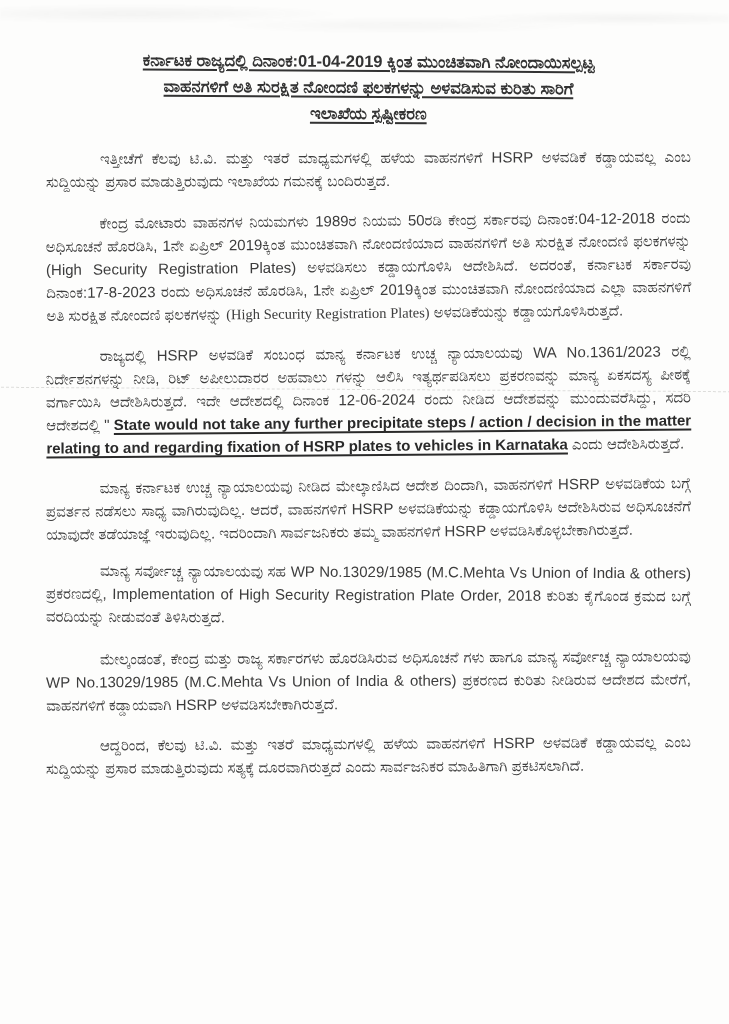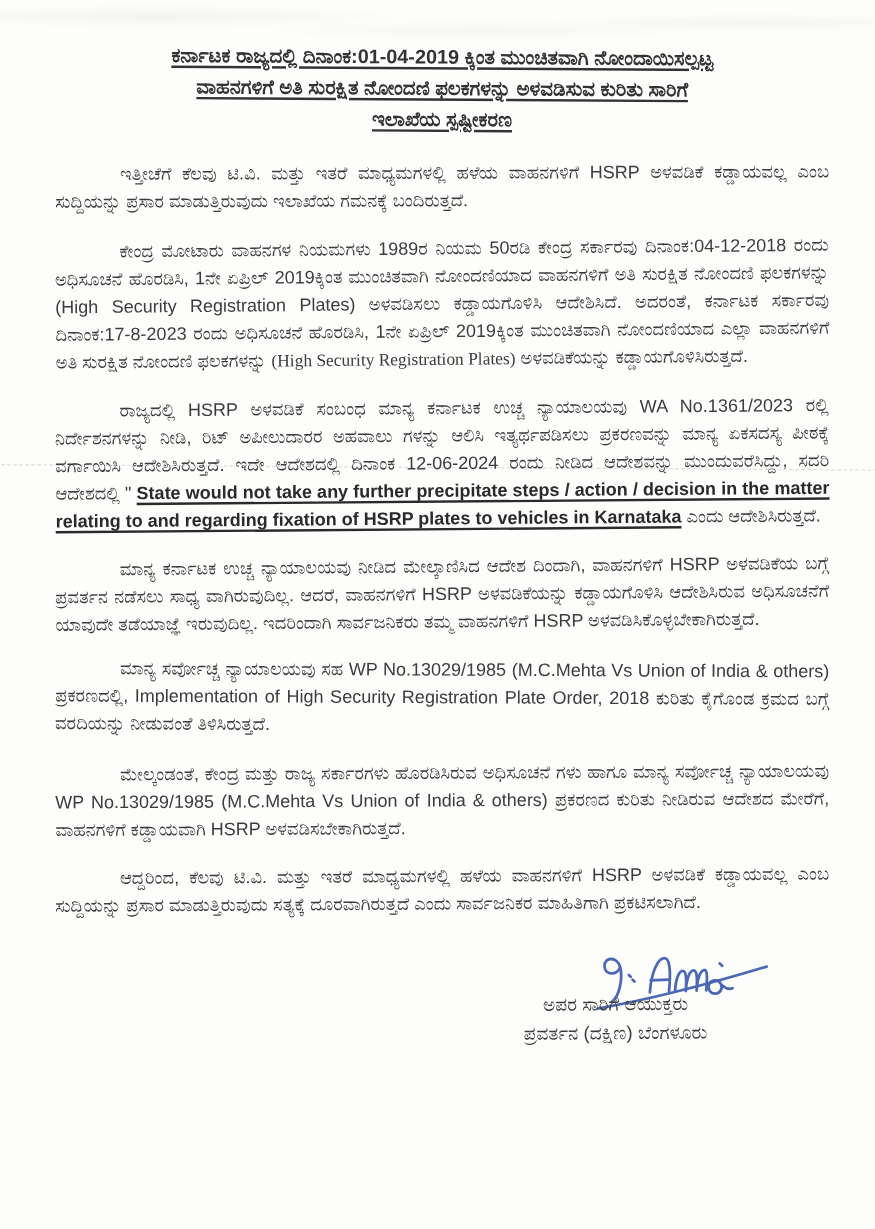--- a/index.html
+++ b/index.html
@@ -25,21 +25,21 @@
       radial-gradient(ellipse 240px 10px at 86% 40%, rgba(60,60,60,0.05), transparent 70%);
     filter:blur(1px);
   }
   
   .crease{
     position:absolute;left:-4px;top:389px;width:740px;height:0;
     border-top:1px dashed #dddddb;
     transform:rotate(0.35deg);
   }
   .content{
-    position:absolute;left:46px;top:35px;width:645px;
+    position:absolute;left:46px;top:48px;width:645px;
   }
   .doc-title{
     text-align:center;
     font-weight:bold;
     font-size:16.5px;
     line-height:26px;
     color:#333;
     margin:0 0 20px 0;
     transform:rotate(0.35deg);
   }
@@ -103,32 +103,15 @@
     <div>
         <p class="para" style="transform: rotate(-0.2deg);"><span class="normal">ಇತ್ತೀಚೆಗೆ ಕೆಲವು ಟಿ.ವಿ. ಮತ್ತು ಇತರೆ ಮಾಧ್ಯಮಗಳಲ್ಲಿ ಹಳೆಯ ವಾಹನಗಳಿಗೆ HSRP ಅಳವಡಿಕೆ ಕಡ್ಡಾಯವಲ್ಲ ಎಂಬ ಸುದ್ದಿಯನ್ನು ಪ್ರಸಾರ ಮಾಡುತ್ತಿರುವುದು ಇಲಾಖೆಯ ಗಮನಕ್ಕೆ ಬಂದಿರುತ್ತದೆ.</span></p>
         <p class="para" style="transform: rotate(-0.55deg);"><span class="normal">ಕೇಂದ್ರ ಮೋಟಾರು ವಾಹನಗಳ ನಿಯಮಗಳು 1989ರ ನಿಯಮ 50ರಡಿ ಕೇಂದ್ರ ಸರ್ಕಾರವು ದಿನಾಂಕ:04-12-2018 ರಂದು ಅಧಿಸೂಚನೆ ಹೊರಡಿಸಿ, 1ನೇ ಏಪ್ರಿಲ್ 2019ಕ್ಕಿಂತ ಮುಂಚಿತವಾಗಿ ನೋಂದಣಿಯಾದ ವಾಹನಗಳಿಗೆ ಅತಿ ಸುರಕ್ಷಿತ ನೋಂದಣಿ ಫಲಕಗಳನ್ನು (High Security Registration Plates) ಅಳವಡಿಸಲು ಕಡ್ಡಾಯಗೊಳಿಸಿ ಆದೇಶಿಸಿದೆ. ಅದರಂತೆ, ಕರ್ನಾಟಕ ಸರ್ಕಾರವು ದಿನಾಂಕ:17-8-2023 ರಂದು ಅಧಿಸೂಚನೆ ಹೊರಡಿಸಿ, 1ನೇ ಏಪ್ರಿಲ್ 2019ಕ್ಕಿಂತ ಮುಂಚಿತವಾಗಿ ನೋಂದಣಿಯಾದ ಎಲ್ಲಾ ವಾಹನಗಳಿಗೆ ಅತಿ ಸುರಕ್ಷಿತ ನೋಂದಣಿ ಫಲಕಗಳನ್ನು </span><span class="serif">(High Security Registration Plates)</span><span class="normal"> ಅಳವಡಿಕೆಯನ್ನು ಕಡ್ಡಾಯಗೊಳಿಸಿರುತ್ತದೆ.</span></p>
         <p class="para" style="transform: rotate(-0.45deg);"><span class="normal">ರಾಜ್ಯದಲ್ಲಿ HSRP ಅಳವಡಿಕೆ ಸಂಬಂಧ ಮಾನ್ಯ ಕರ್ನಾಟಕ ಉಚ್ಚ ನ್ಯಾಯಾಲಯವು WA No.1361/2023 ರಲ್ಲಿ ನಿರ್ದೇಶನಗಳನ್ನು ನೀಡಿ, ರಿಟ್ ಅಪೀಲುದಾರರ ಅಹವಾಲು ಗಳನ್ನು ಆಲಿಸಿ ಇತ್ಯರ್ಥಪಡಿಸಲು ಪ್ರಕರಣವನ್ನು ಮಾನ್ಯ ಏಕಸದಸ್ಯ ಪೀಠಕ್ಕೆ ವರ್ಗಾಯಿಸಿ ಆದೇಶಿಸಿರುತ್ತದೆ. ಇದೇ ಆದೇಶದಲ್ಲಿ ದಿನಾಂಕ 12-06-2024 ರಂದು ನೀಡಿದ ಆದೇಶವನ್ನು ಮುಂದುವರೆಸಿದ್ದು, ಸದರಿ ಆದೇಶದಲ್ಲಿ " </span><span class="bold-underline">State would not take any further precipitate steps / action / decision in the matter relating to and regarding fixation of HSRP plates to vehicles in Karnataka</span><span class="normal"> ಎಂದು ಆದೇಶಿಸಿರುತ್ತದೆ.</span></p>
         <p class="para" style="transform: rotate(-0.5deg);"><span class="normal">ಮಾನ್ಯ ಕರ್ನಾಟಕ ಉಚ್ಚ ನ್ಯಾಯಾಲಯವು ನೀಡಿದ ಮೇಲ್ಕಾಣಿಸಿದ ಆದೇಶ ದಿಂದಾಗಿ, ವಾಹನಗಳಿಗೆ HSRP ಅಳವಡಿಕೆಯ ಬಗ್ಗೆ ಪ್ರವರ್ತನ ನಡೆಸಲು ಸಾಧ್ಯ ವಾಗಿರುವುದಿಲ್ಲ. ಆದರೆ, ವಾಹನಗಳಿಗೆ HSRP ಅಳವಡಿಕೆಯನ್ನು ಕಡ್ಡಾಯಗೊಳಿಸಿ ಆದೇಶಿಸಿರುವ ಅಧಿಸೂಚನೆಗೆ ಯಾವುದೇ ತಡೆಯಾಜ್ಞೆ ಇರುವುದಿಲ್ಲ. ಇದರಿಂದಾಗಿ ಸಾರ್ವಜನಿಕರು ತಮ್ಮ ವಾಹನಗಳಿಗೆ HSRP ಅಳವಡಿಸಿಕೊಳ್ಳಬೇಕಾಗಿರುತ್ತದೆ.</span></p>
         <p class="para" style="transform: rotate(0.25deg);"><span class="normal">ಮಾನ್ಯ ಸರ್ವೋಚ್ಚ ನ್ಯಾಯಾಲಯವು ಸಹ WP No.13029/1985 (M.C.Mehta Vs Union of India &amp; others) ಪ್ರಕರಣದಲ್ಲಿ, Implementation of High Security Registration Plate Order, 2018 ಕುರಿತು ಕೈಗೊಂಡ ಕ್ರಮದ ಬಗ್ಗೆ ವರದಿಯನ್ನು ನೀಡುವಂತೆ ತಿಳಿಸಿರುತ್ತದೆ.</span></p>
         <p class="para" style="transform: rotate(-0.3deg);"><span class="normal">ಮೇಲ್ಕಂಡಂತೆ, ಕೇಂದ್ರ ಮತ್ತು ರಾಜ್ಯ ಸರ್ಕಾರಗಳು ಹೊರಡಿಸಿರುವ ಅಧಿಸೂಚನೆ ಗಳು ಹಾಗೂ ಮಾನ್ಯ ಸರ್ವೋಚ್ಚ ನ್ಯಾಯಾಲಯವು WP No.13029/1985 (M.C.Mehta Vs Union of India &amp; others) ಪ್ರಕರಣದ ಕುರಿತು ನೀಡಿರುವ ಆದೇಶದ ಮೇರೆಗೆ, ವಾಹನಗಳಿಗೆ ಕಡ್ಡಾಯವಾಗಿ HSRP ಅಳವಡಿಸಬೇಕಾಗಿರುತ್ತದೆ.</span></p>
         <p class="para" style="transform: rotate(-0.35deg);"><span class="normal">ಆದ್ದರಿಂದ, ಕೆಲವು ಟಿ.ವಿ. ಮತ್ತು ಇತರೆ ಮಾಧ್ಯಮಗಳಲ್ಲಿ ಹಳೆಯ ವಾಹನಗಳಿಗೆ HSRP ಅಳವಡಿಕೆ ಕಡ್ಡಾಯವಲ್ಲ ಎಂಬ ಸುದ್ದಿಯನ್ನು ಪ್ರಸಾರ ಮಾಡುತ್ತಿರುವುದು ಸತ್ಯಕ್ಕೆ ದೂರವಾಗಿರುತ್ತದೆ ಎಂದು ಸಾರ್ವಜನಿಕರ ಮಾಹಿತಿಗಾಗಿ ಪ್ರಕಟಿಸಲಾಗಿದೆ.</span></p>
       </div>
 
-    <div class="sign-block">
-      <svg class="sign-ink" width="170" height="58" viewBox="0 0 170 58" fill="none" xmlns="http://www.w3.org/2000/svg">
-        <g stroke="#3b5cad" stroke-width="2.3" stroke-linecap="round" stroke-linejoin="round" opacity="0.92">
-          <path d="M34 22 c-2 -9 -13 -9 -13 -1 c0 8 11 8 13 1 c2 9 -1 24 -8 29"></path>
-          <path d="M41 29 l1.5 1.5 M44 33 l1.5 1.5"></path>
-          <path d="M58 44 c2 -18 8 -28 13 -28 c5 0 5 12 3 28"></path>
-          <path d="M59 34 h15"></path>
-          <path d="M79 44 c1 -11 4 -17 7 -17 c3 0 3 7 2 17 c1 -11 4 -17 7 -17 c3 0 3 7 2 17 c1 -11 4 -17 7 -17 c3 0 2 9 1 17"></path>
-          <path d="M113 36 a5.5 5.5 0 1 1 -1 0"></path>
-          <path d="M118 40 c3 3 6 4 9 3"></path>
-          <path d="M117 22 l2 2"></path>
-          <path d="M14 56 C 58 50 118 36 156 26"></path>
-        </g>
-      </svg>
-      <div class="sign-line">ಅಪರ ಸಾರಿಗೆ ಆಯುಕ್ತರು</div>
-      <div class="sign-line">ಪ್ರವರ್ತನ (ದಕ್ಷಿಣ) ಬೆಂಗಳೂರು</div>
-    </div>
 
   </div>
 </div>
 
 </body></html>

